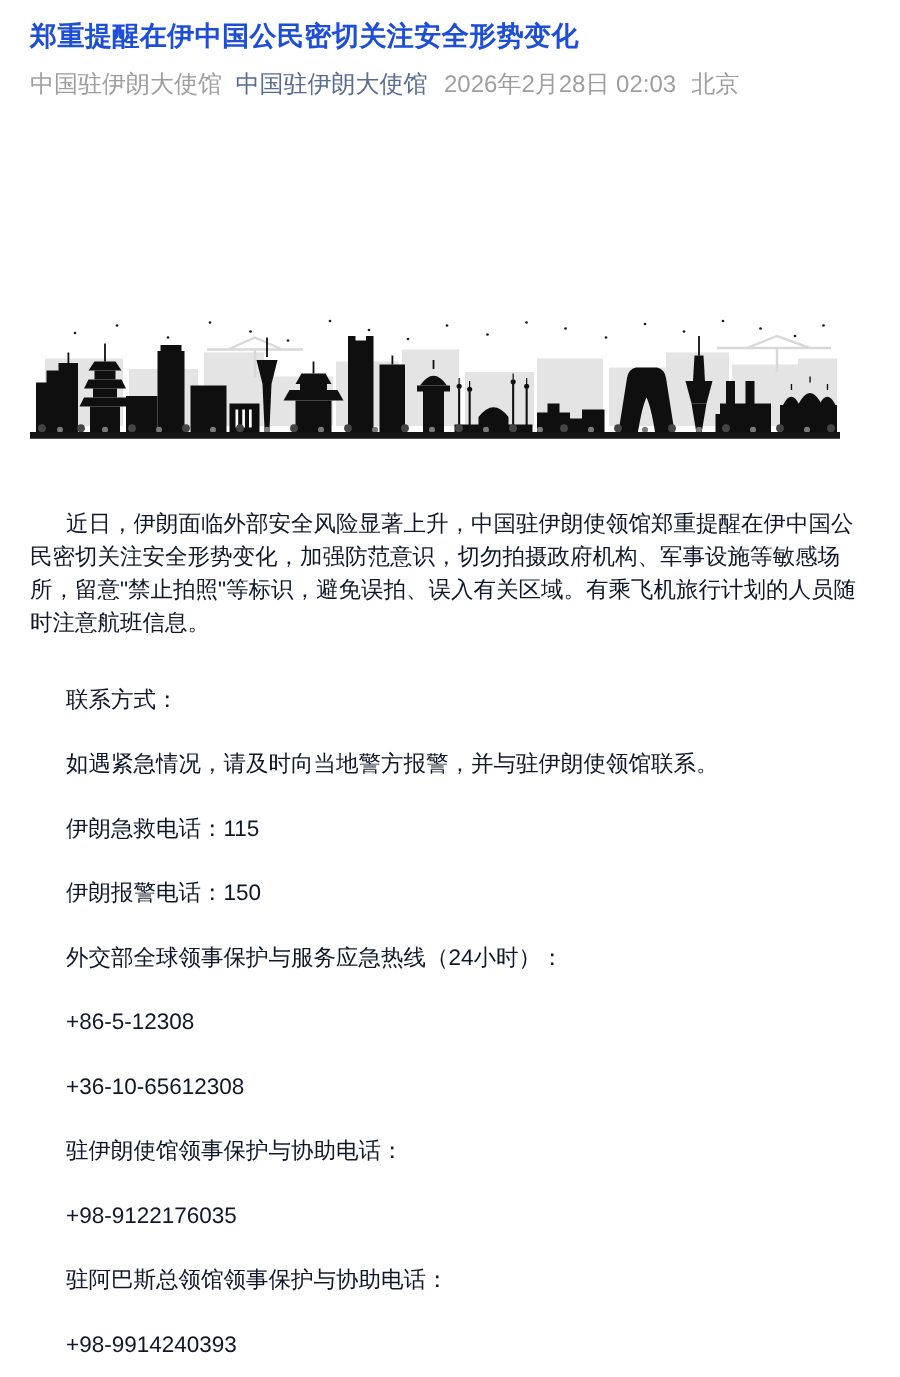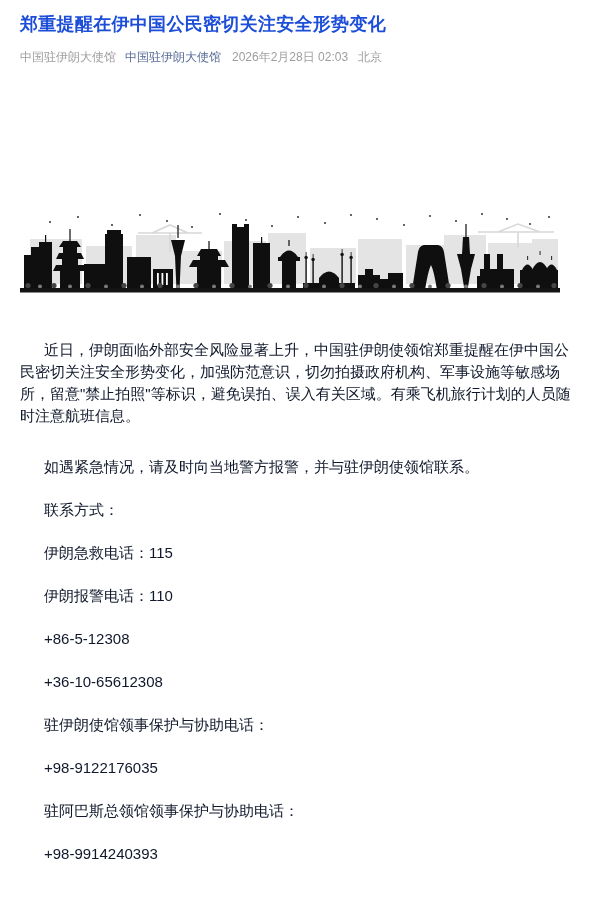--- a/index.html
+++ b/index.html
@@ -11,21 +11,21 @@
   }
   .title {
     font-size: 18px;
     font-weight: 700;
     color: #1d4ed8;
     line-height: 1.25;
     letter-spacing: 0.3px;
     margin: 0 0 13px 0;
   }
   .byline {
-    font-size: 12px;
+    font-size: 16px;
     line-height: 16px;
     color: #9e9e9e;
     white-space: nowrap;
   }
   .byline .author { margin-right: 9px; }
   .byline .account {
     color: #576b95;
     text-decoration: none;
     cursor: pointer;
     margin-right: 11px;
@@ -207,24 +207,25 @@
           <circle cx="482" cy="74.5" r="2"></circle>
           <circle cx="518" cy="74.5" r="2"></circle>
       </g>
 
       <rect x="0" y="76" width="540" height="4.5" fill="#141414"></rect>
     </svg>
   </figure>
 
   <div class="article-body">
     <p class="lead">近日，伊朗面临外部安全风险显著上升，中国驻伊朗使领馆郑重提醒在伊中国公民密切关注安全形势变化，加强防范意识，切勿拍摄政府机构、军事设施等敏感场所，留意"禁止拍照"等标识，避免误拍、误入有关区域。有乘飞机旅行计划的人员随时注意航班信息。</p>
+    <p>联系方式：</p>
     <p>如遇紧急情况，请及时向当地警方报警，并与驻伊朗使领馆联系。</p>
-    <p>联系方式：</p>
     <p>伊朗急救电话：115</p>
-    <p>伊朗报警电话：110</p>
+    <p>伊朗报警电话：150</p>
+    <p>外交部全球领事保护与服务应急热线（24小时）：</p>
     <p>+86-5-12308</p>
     <p>+36-10-65612308</p>
     <p>驻伊朗使馆领事保护与协助电话：</p>
     <p>+98-9122176035</p>
     <p>驻阿巴斯总领馆领事保护与协助电话：</p>
     <p>+98-9914240393</p>
   </div>
 
 </div>
 

